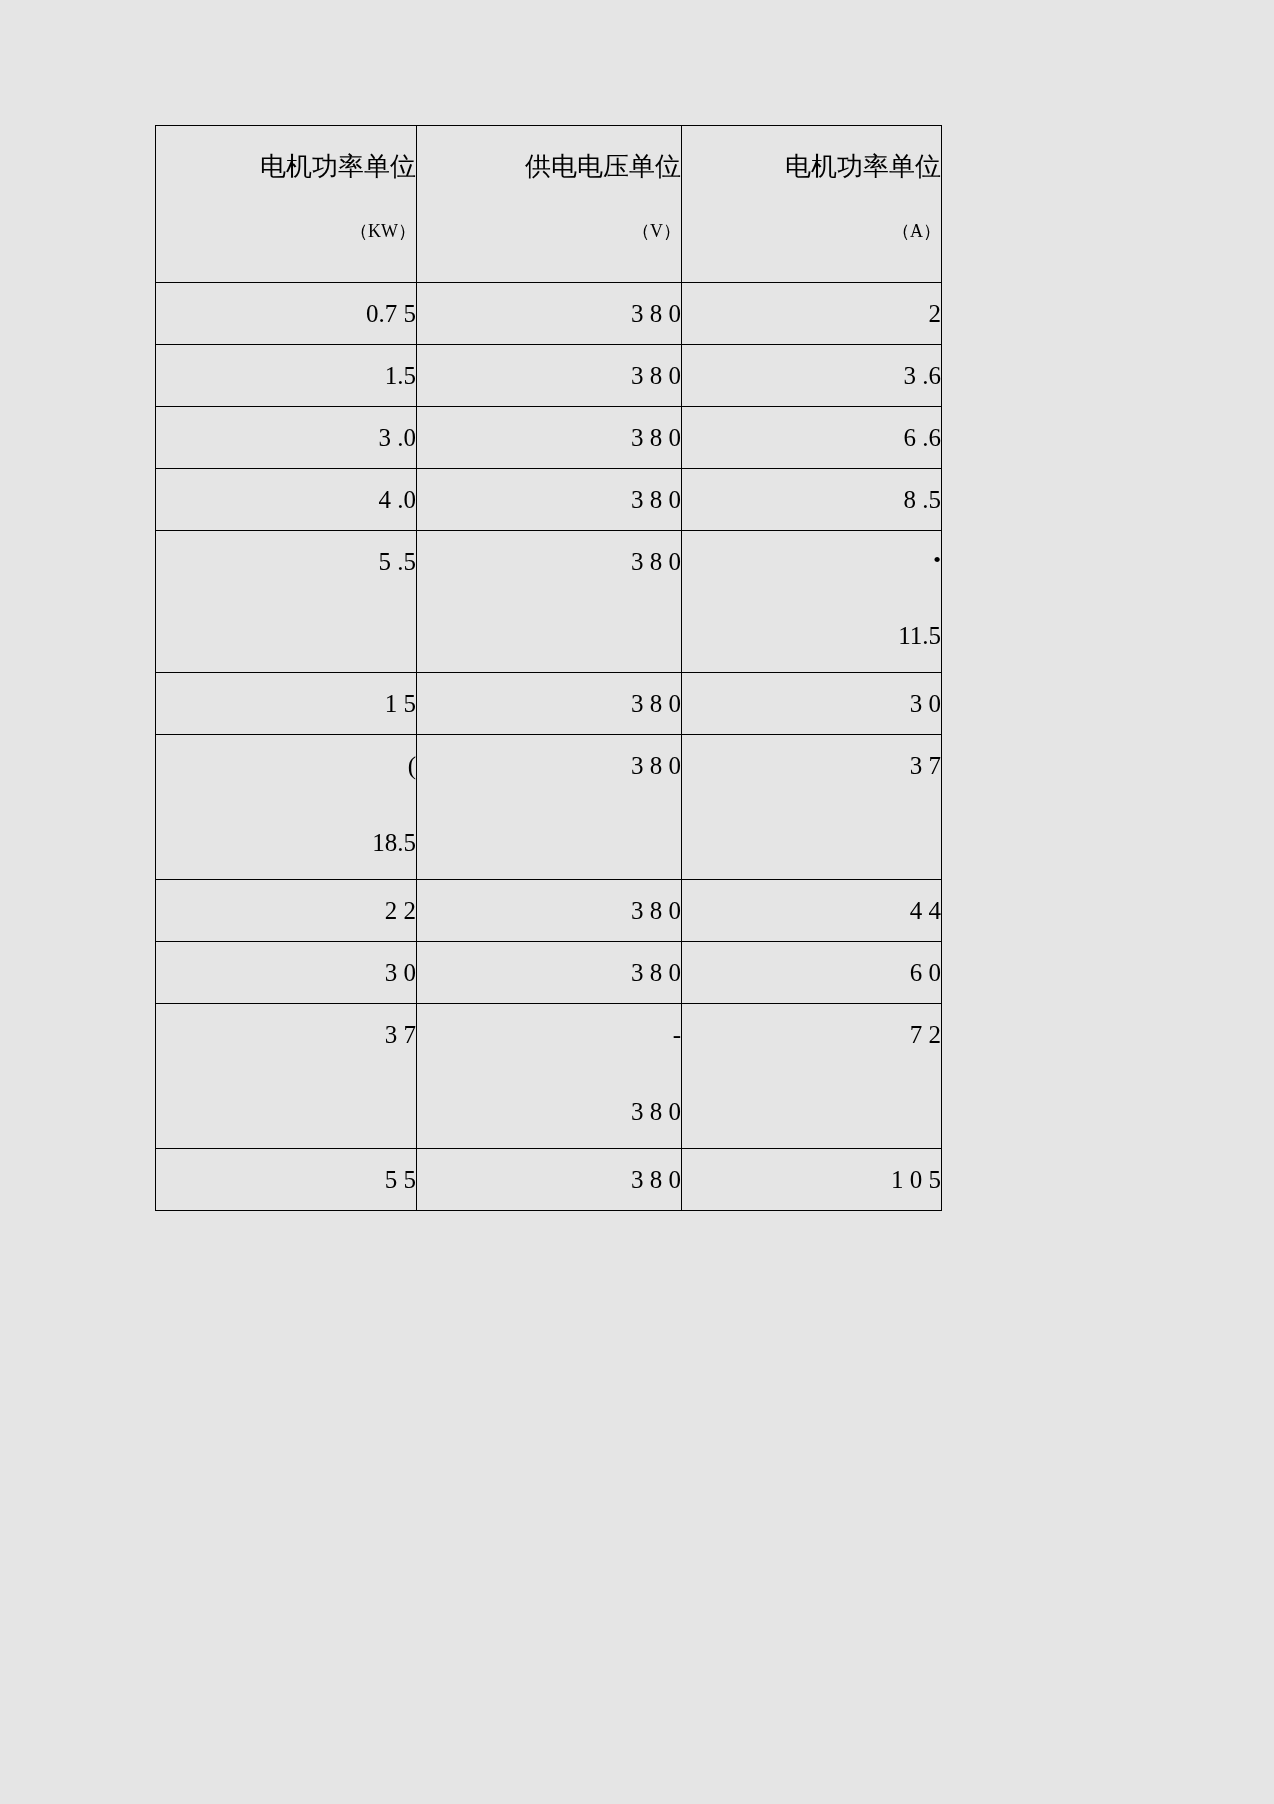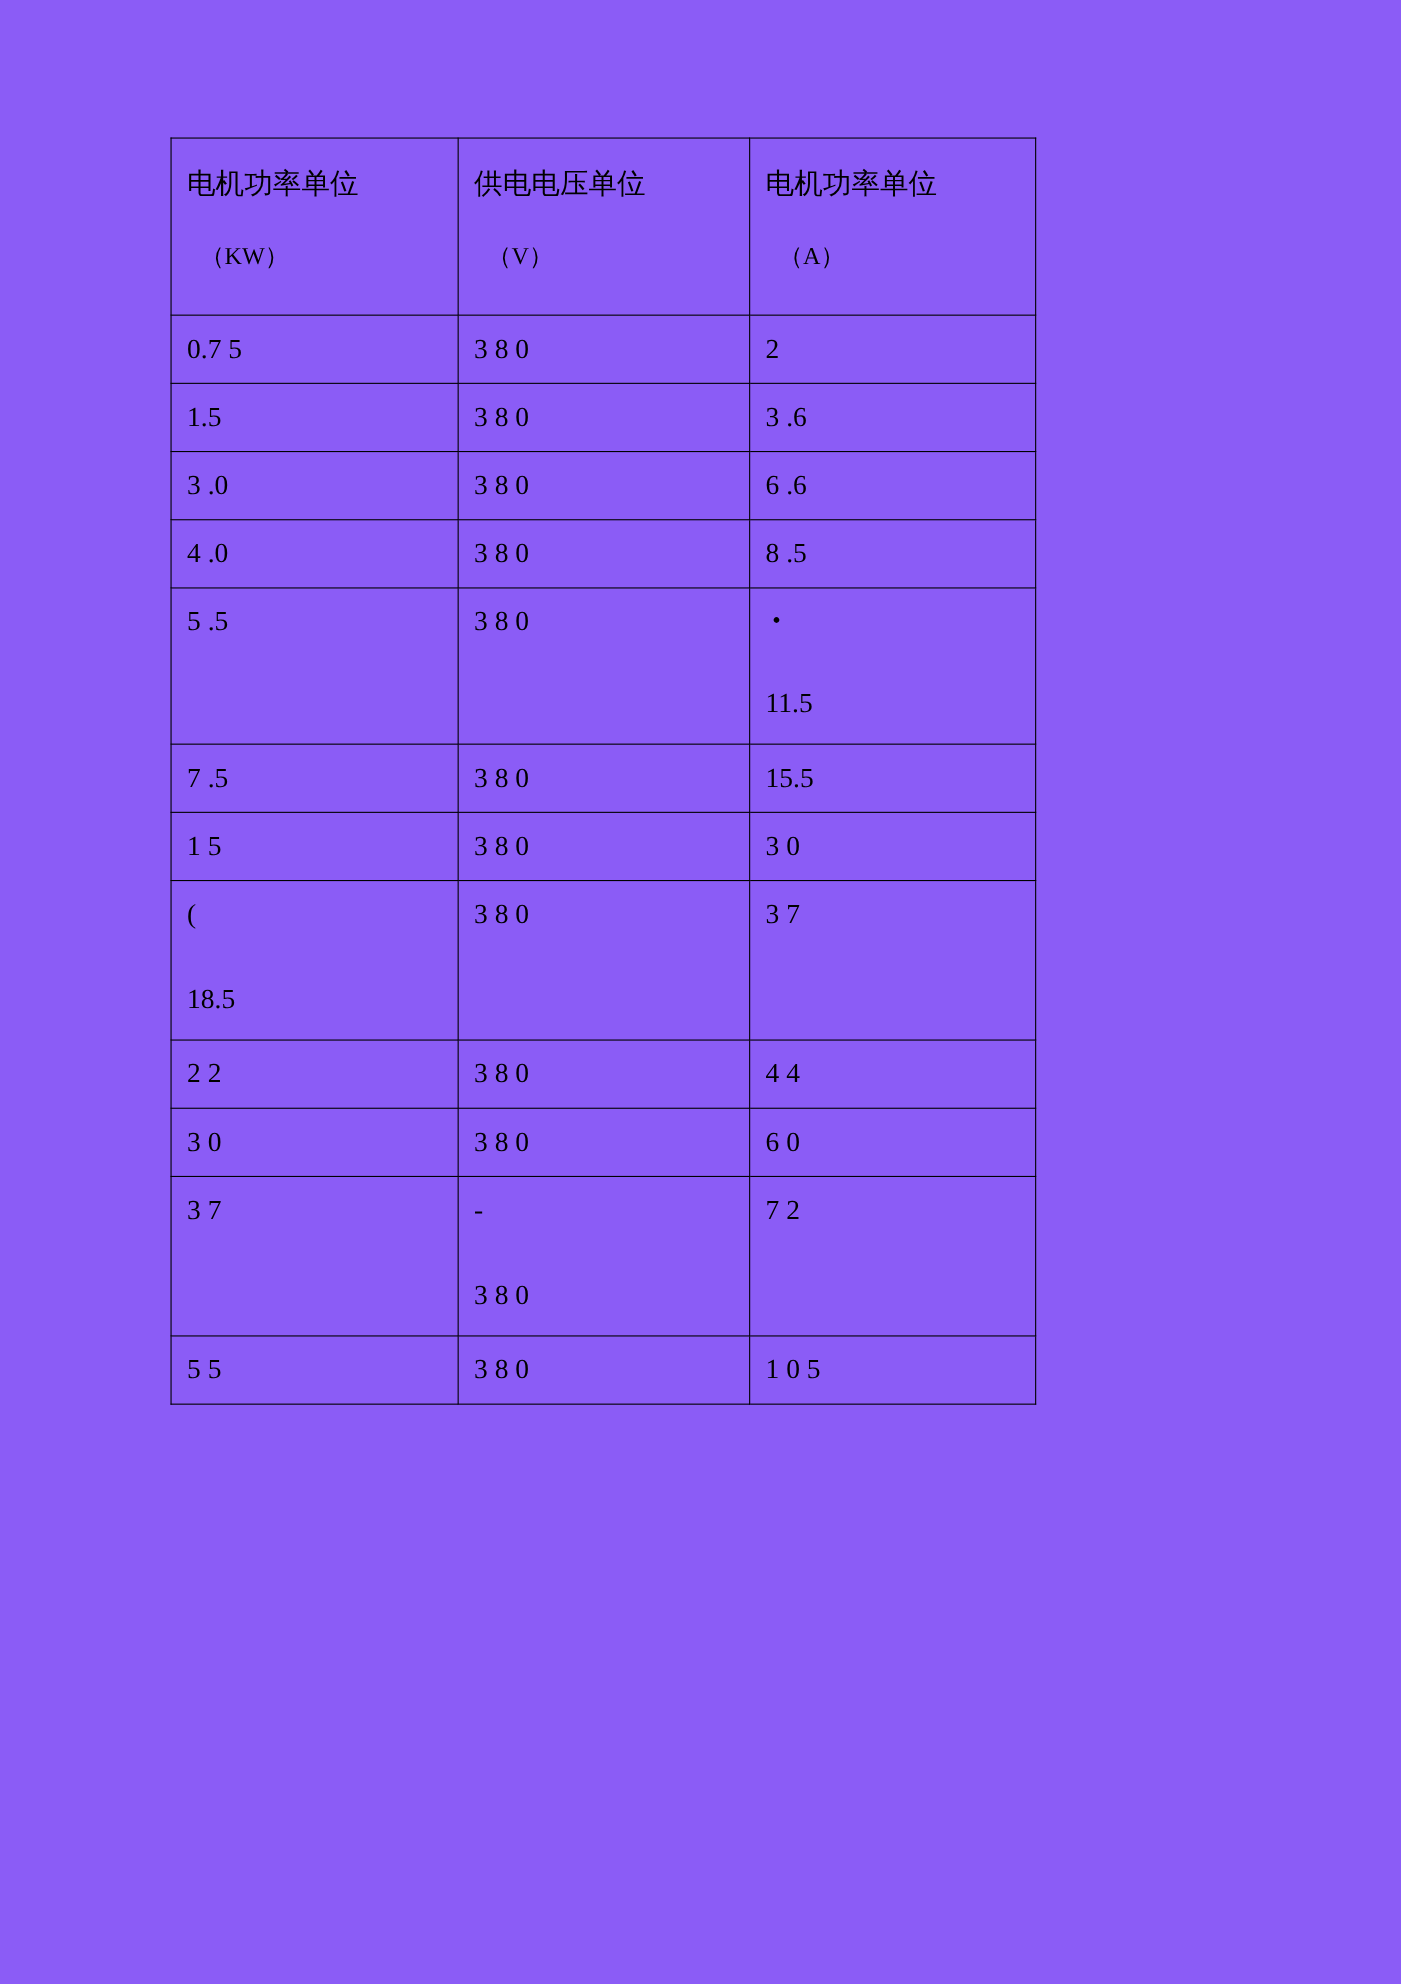--- a/index.html
+++ b/index.html
@@ -15,21 +15,22 @@
     position: relative;
     overflow: hidden;
   }
 
   .page {
     position: absolute;
     left: 0;
     top: 0;
     width: 1274px;
     height: 1804px;
-    background: #8b5cf6;
+    background: #e5e5e5;
+    text-align: right;
   }
 
   .spec-table {
     position: absolute;
     left: 155px;
     top: 125px;
     width: 786px;
     border-collapse: collapse;
     table-layout: fixed;
   }
@@ -54,21 +55,21 @@
   }
   .hdr-unit {
     display: block;
     font-size: 26px;
     line-height: 1.0;
   }
   .hdr-sym {
     display: block;
     margin-top: 42px;
     margin-left: 12px;
-    font-size: 22px;
+    font-size: 18px;
     line-height: 1.0;
   }
 
   
   .cell-line {
     display: block;
     line-height: 1.0;
   }
 
   
@@ -169,31 +170,20 @@
           <td>
             <span class="cell-line">3 8 0</span>
           </td>
           <td>
             <span class="artifact bullet">•</span>
             <span class="cell-line second">11.5</span>
           </td>
         </tr>
         <tr>
           <td>
-            <span class="cell-line">7 .5</span>
-          </td>
-          <td>
-            <span class="cell-line">3 8 0</span>
-          </td>
-          <td>
-            <span class="cell-line">15.5</span>
-          </td>
-        </tr>
-        <tr>
-          <td>
             <span class="cell-line">1 5</span>
           </td>
           <td>
             <span class="cell-line">3 8 0</span>
           </td>
           <td>
             <span class="cell-line">3 0</span>
           </td>
         </tr>
         <tr class="tall-row">

